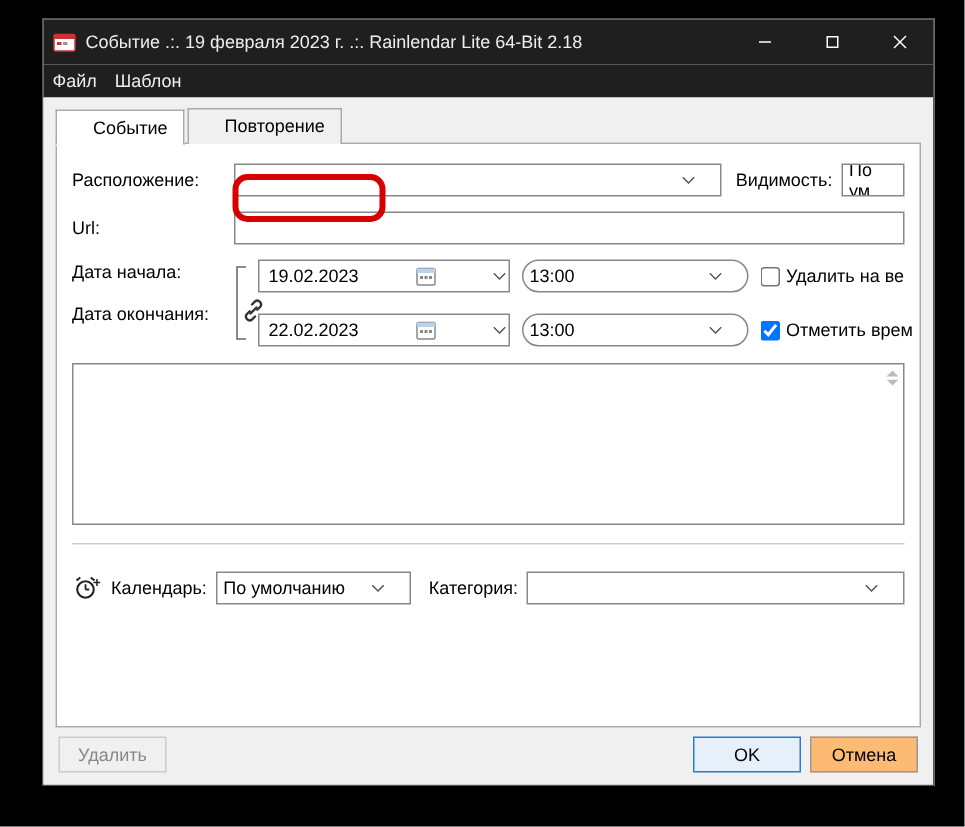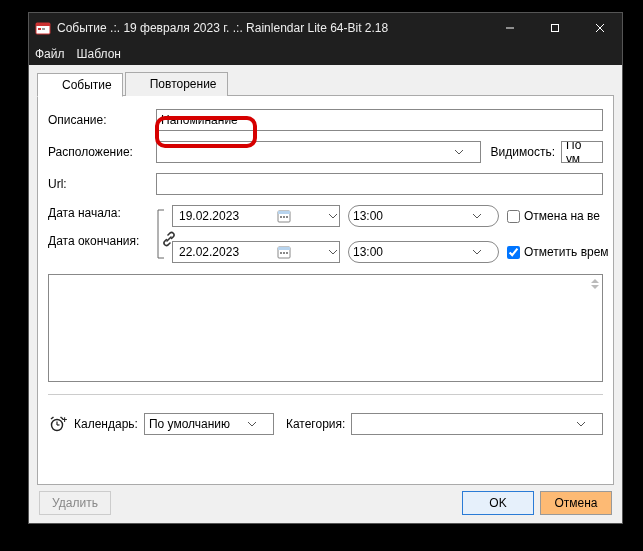--- a/index.html
+++ b/index.html
@@ -203,24 +203,20 @@
   </div>
 
   <div class="client">
     <div class="tabs">
       <div class="tab active">Событие</div>
       <div class="tab">Повторение</div>
     </div>
 
     <div class="tabpanel">
 
-      <div class="row">
-        <span class="lbl">Описание:</span>
-        <input class="input desc" type="text" value="Напоминание" style="">
-      </div>
 
       <div class="row">
         <span class="lbl">Расположение:</span>
         <div class="combo" style="flex:1;">
           <span></span>
           <span class="caret">
             <svg width="8" height="5">
                 <path d="M0 0 L4 4 L8 0" fill="none" stroke="#555" stroke-width="1"></path>
               </svg>
           </span>
@@ -277,21 +273,21 @@
             <div class="combo timecombo">
               <span>13:00</span>
               <span class="caret">
                   <svg width="8" height="5">
                     <path d="M0 0 L4 4 L8 0" fill="none" stroke="#555"></path>
                   </svg>
                 </span>
             </div>
             <label class="chk">
               <input type="checkbox" style="">
-              <span>Отмена на ве</span>
+              <span>Удалить на ве</span>
             </label>
           </div>
           <div class="row" style="gap:8px;">
             <div class="datepick">
               <span>22.02.2023</span>
               <span>
                 <svg width="14" height="14" viewBox="0 0 14 14">
                     <rect x="1" y="2" width="12" height="11" rx="1" fill="#fff" stroke="#888"></rect>
                     <rect x="1" y="2" width="12" height="3" fill="#b8d4ee"></rect>
                     <rect x="3" y="7" width="2" height="2" fill="#888"></rect>

